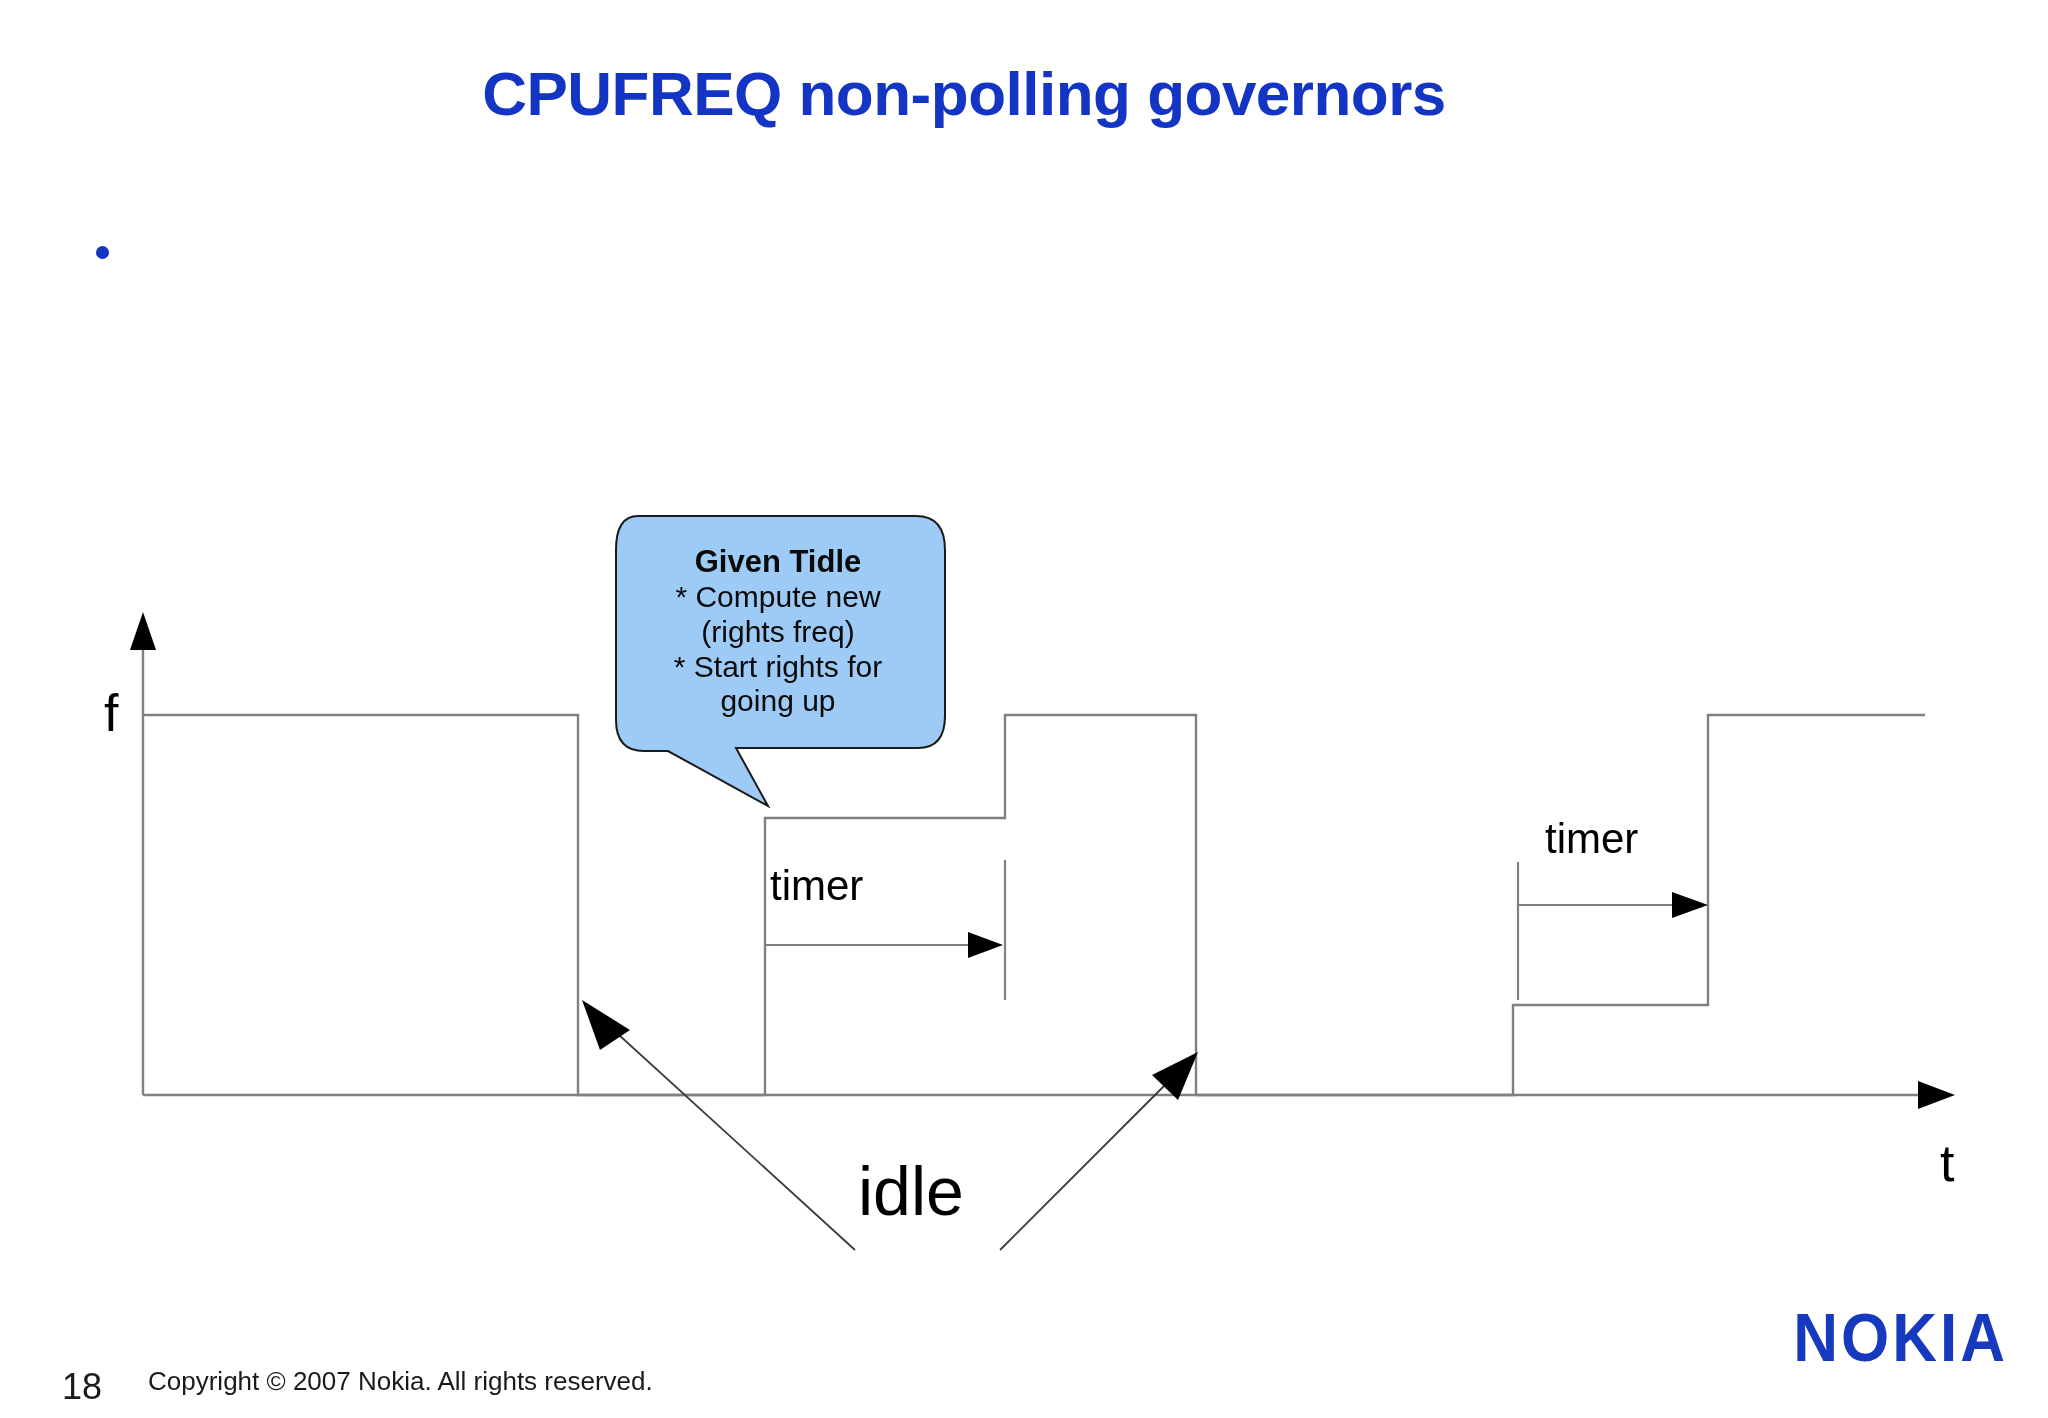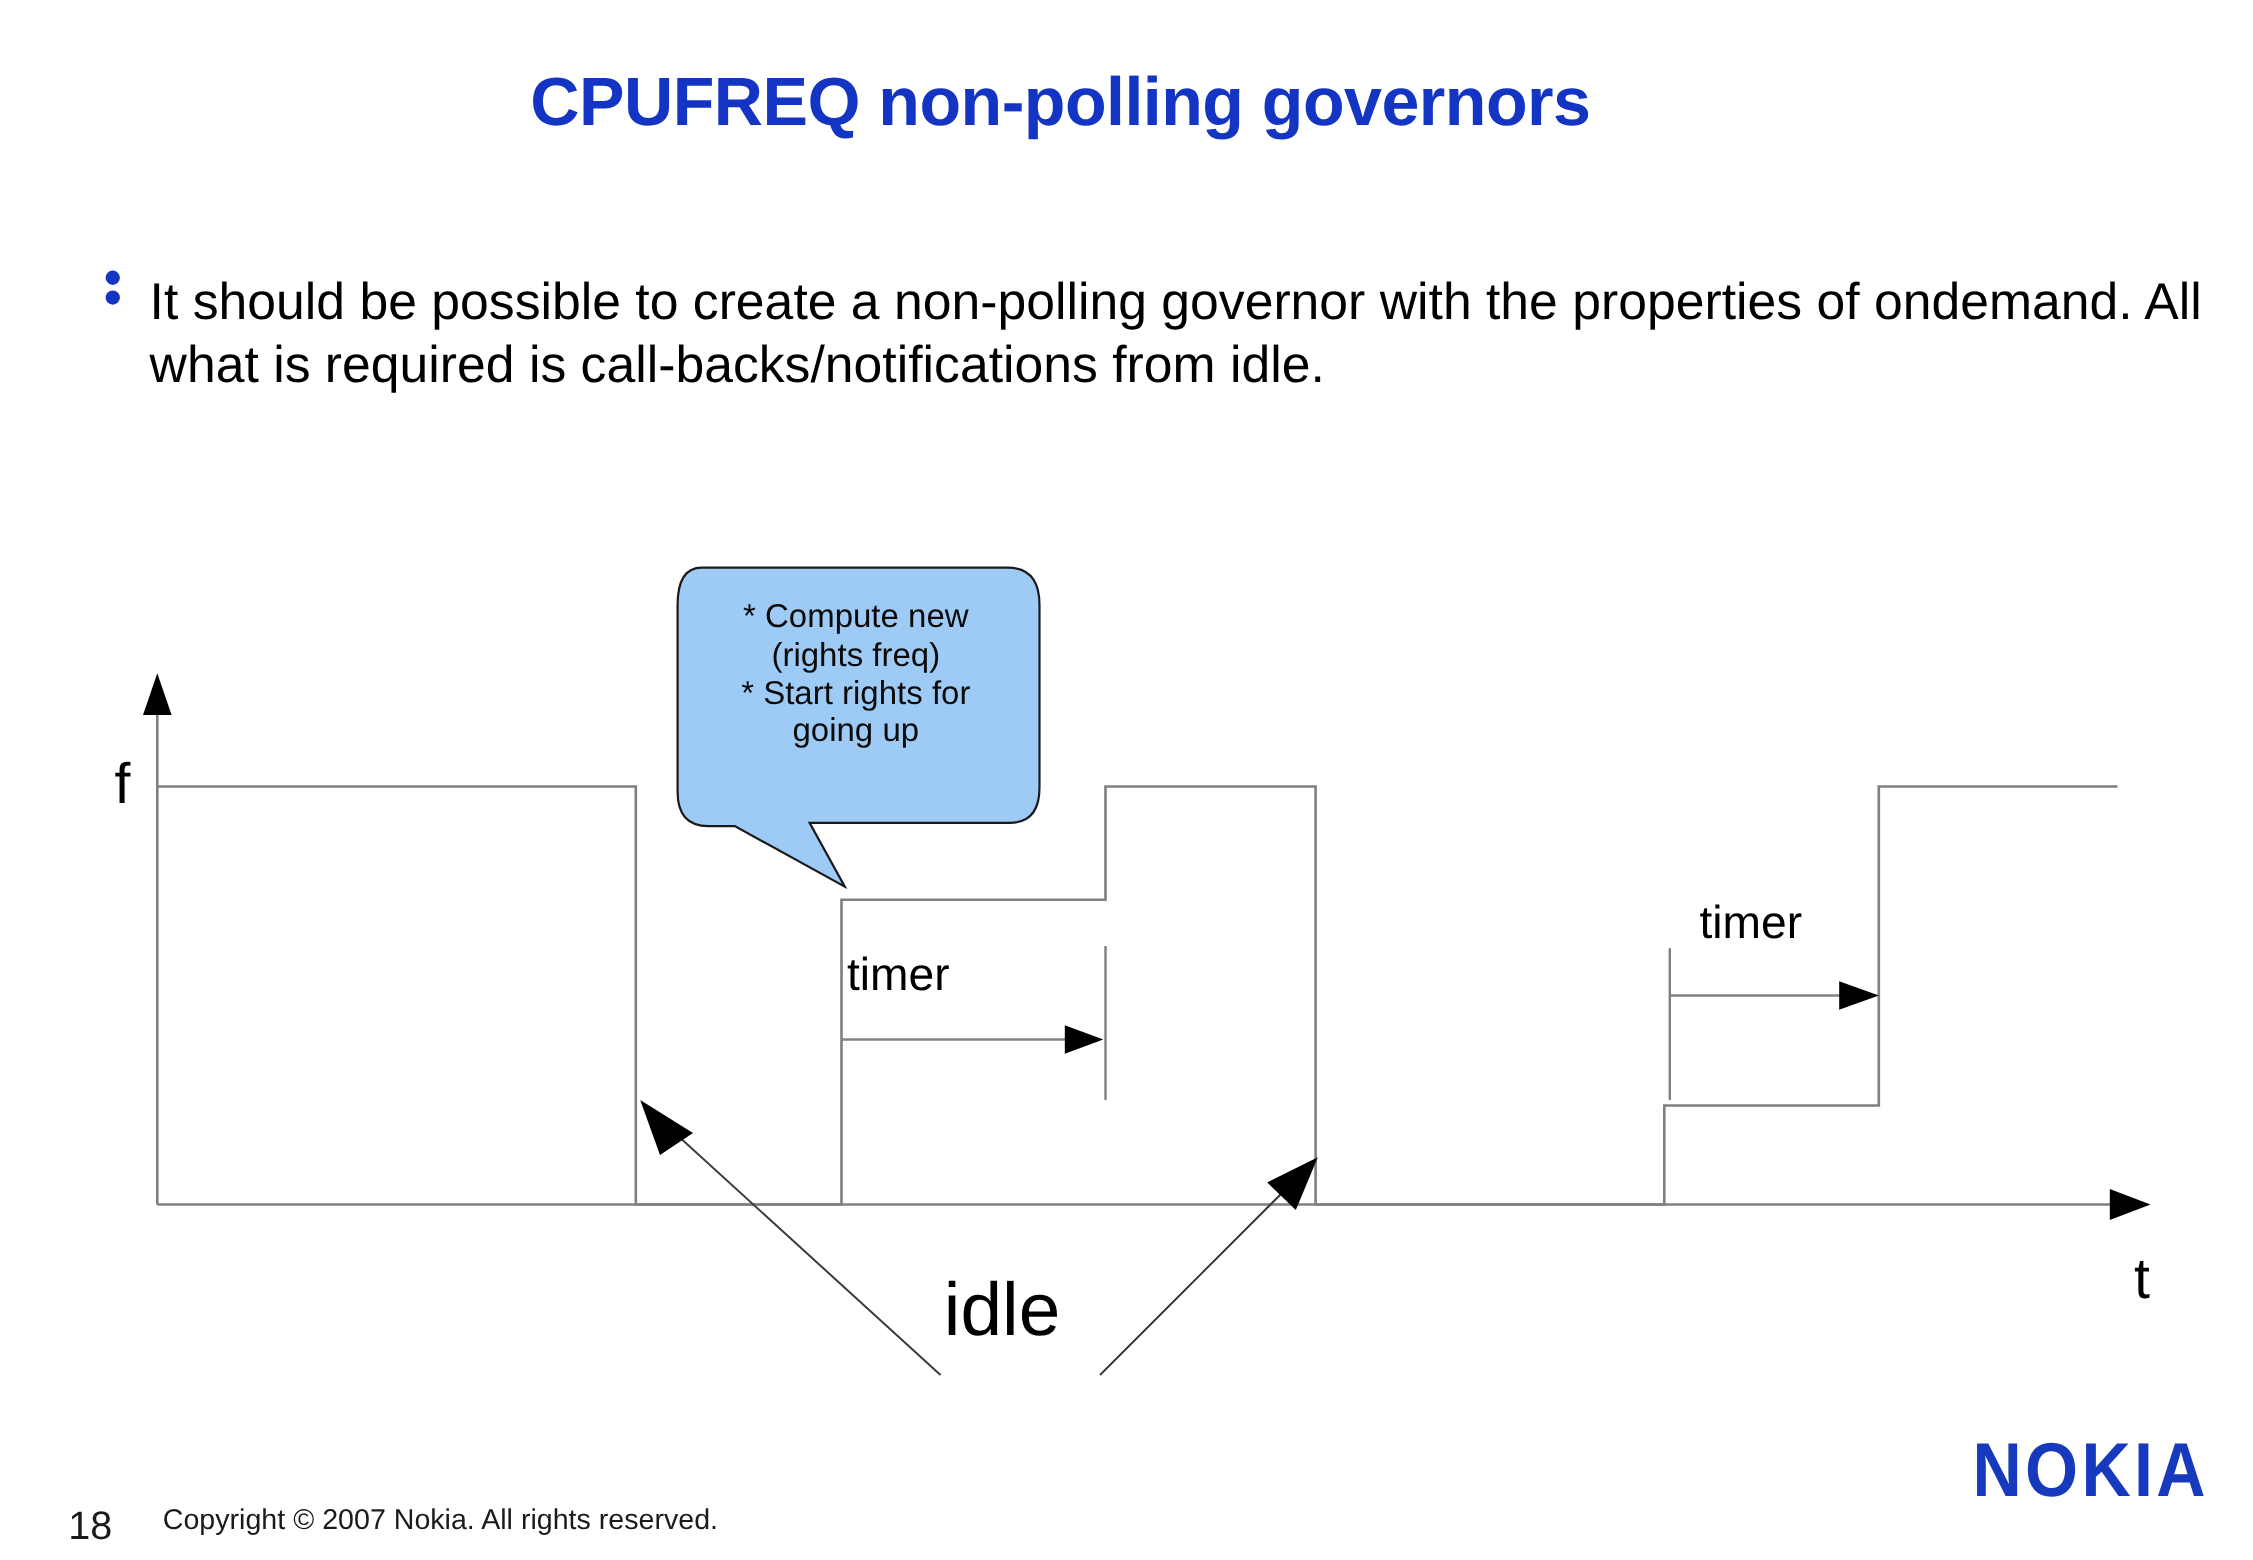--- a/index.html
+++ b/index.html
@@ -143,24 +143,20 @@
 <body>
 
 <div id="slide-title">CPUFREQ non-polling governors</div>
 
 <div id="bullet-list">
 
   <div class="bullet-row">
     <span class="bullet-dot"></span>
   </div>
 
-  <div class="bullet-row">
-    <span class="bullet-dot"></span>
-    <span class="bullet-text">It should be possible to create a non-polling governor with the properties of ondemand. All what is required is call-backs/notifications from idle.</span>
-  </div>
 
 </div>
 
 <svg id="diagram" viewBox="0 0 2048 1418">
 
   <line class="axis" x1="143" y1="1095" x2="143" y2="640"></line>
   <polygon class="axis-head" points="143,612 130,650 156,650"></polygon>
 
   <line class="axis" x1="143" y1="1095" x2="1925" y2="1095"></line>
   <polygon class="axis-head" points="1955,1095 1918,1081 1918,1109"></polygon>
@@ -202,20 +198,21 @@
            L 160,298
            L 128,240
            L 310,240
            Q 337,240 337,208
            L 337,42
            Q 337,8 308,8
            Z" fill="#9DCBF5" stroke="#1a1a1a" stroke-width="2"></path>
 </svg>
 
 <div id="callout-text">
+  <span class="hdr">Given Tidle</span>
   <span class="ln">* Compute new</span>
   <span class="ln">(rights freq)</span>
   <span class="ln">* Start rights for</span>
   <span class="ln">going up</span>
 </div>
 
 <div id="footer-page">18</div>
 
 <div id="footer-copy">Copyright © 2007 Nokia. All rights reserved.</div>
 

